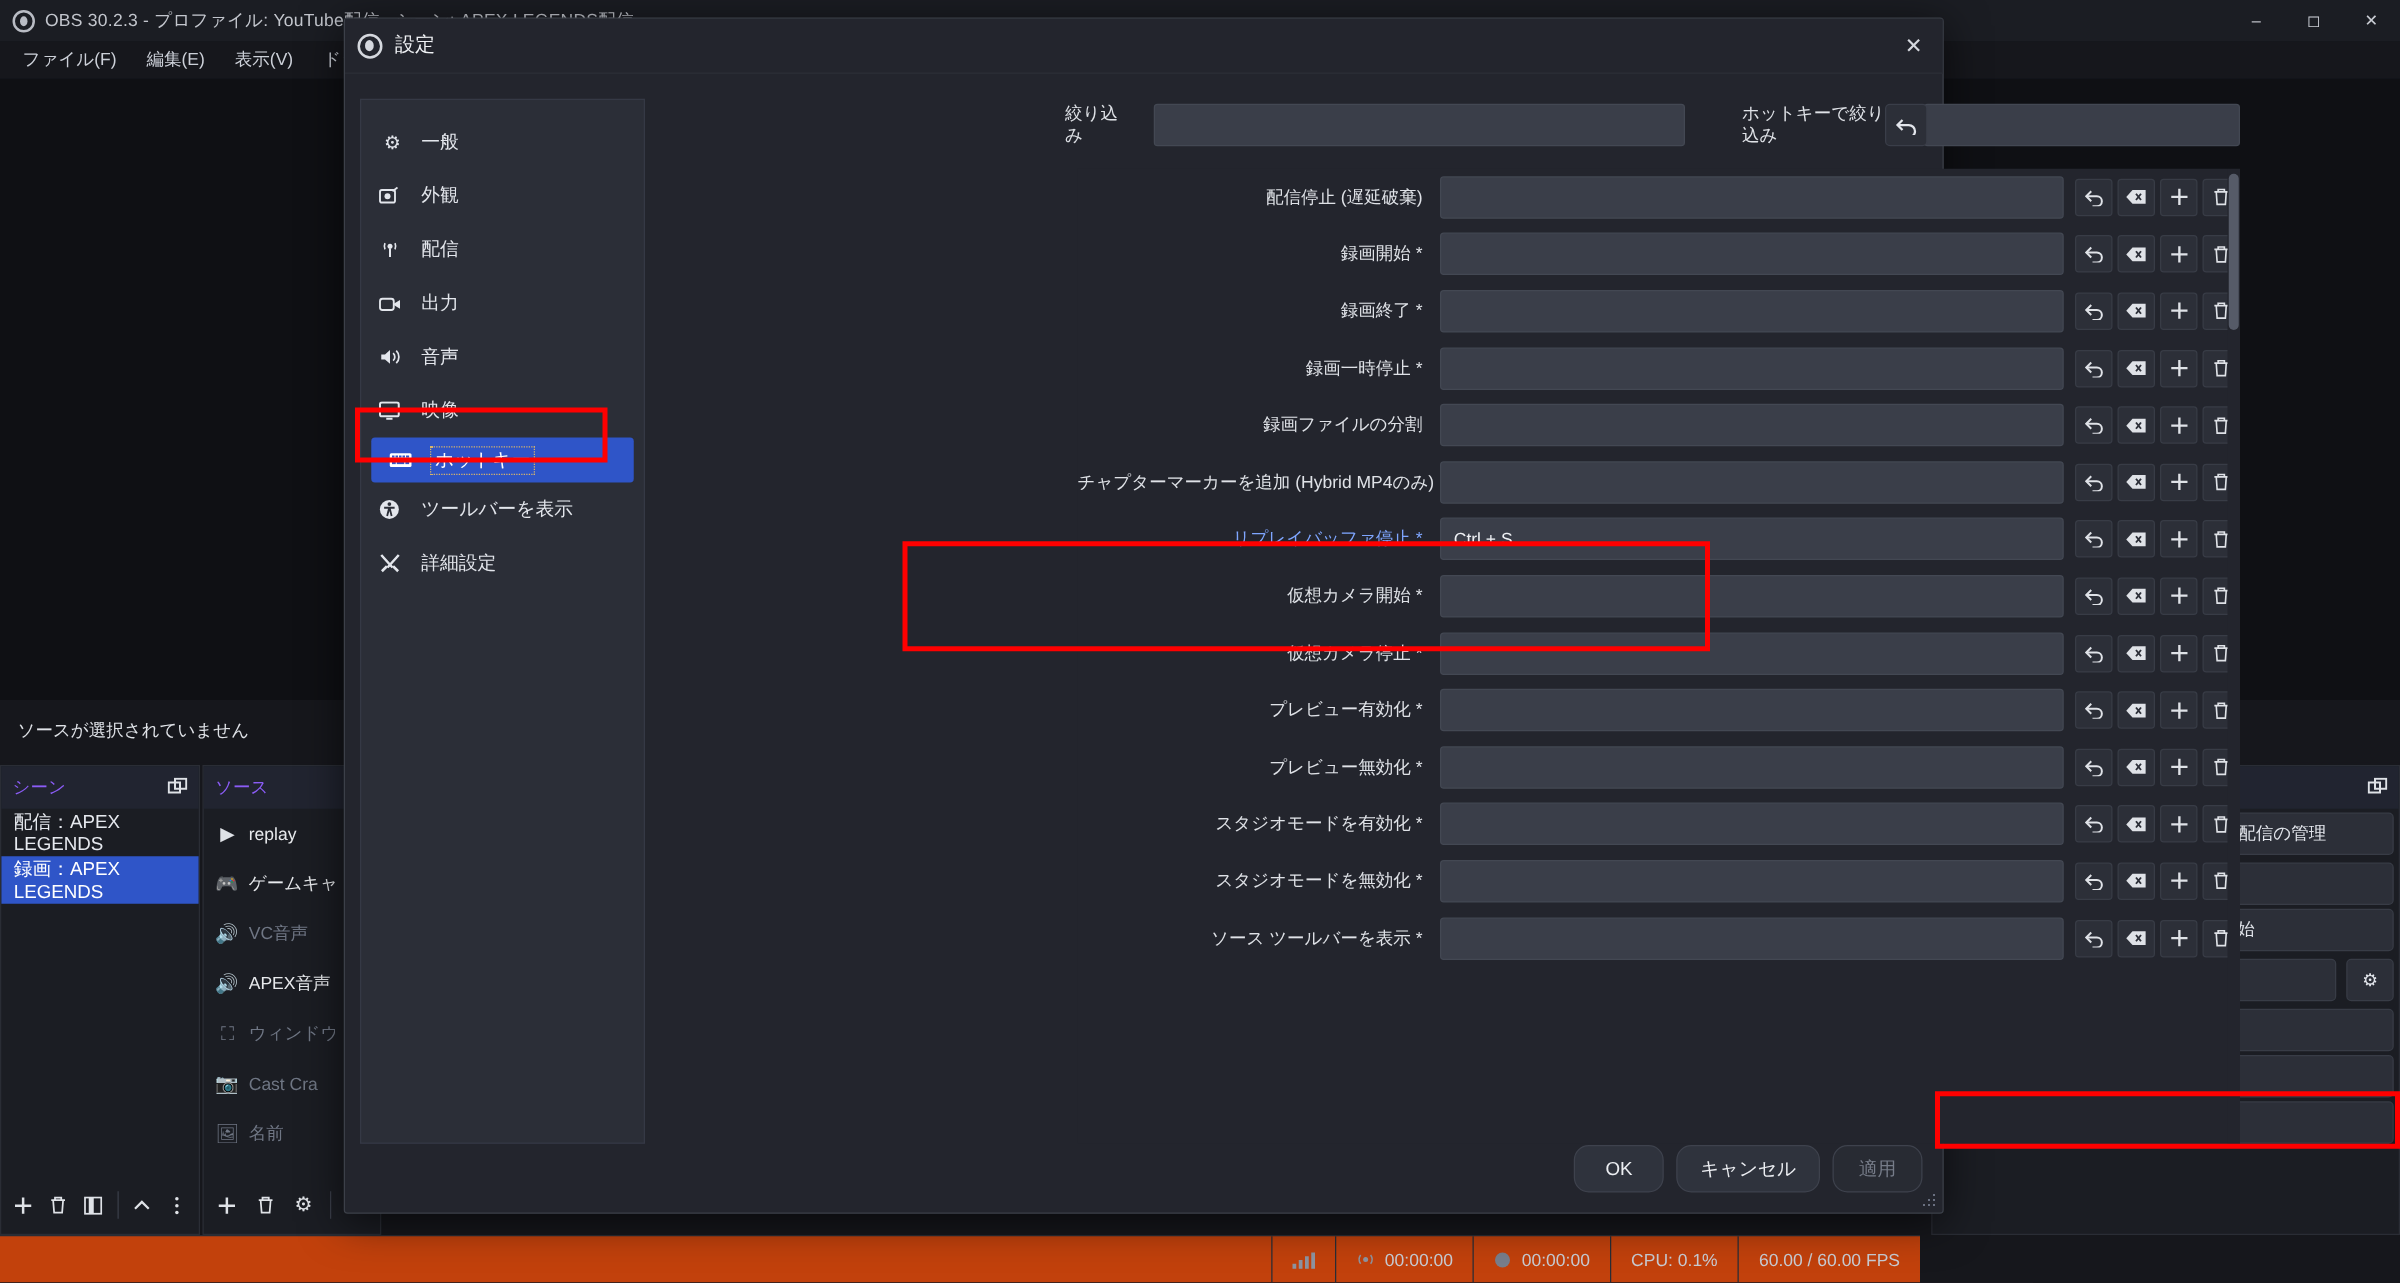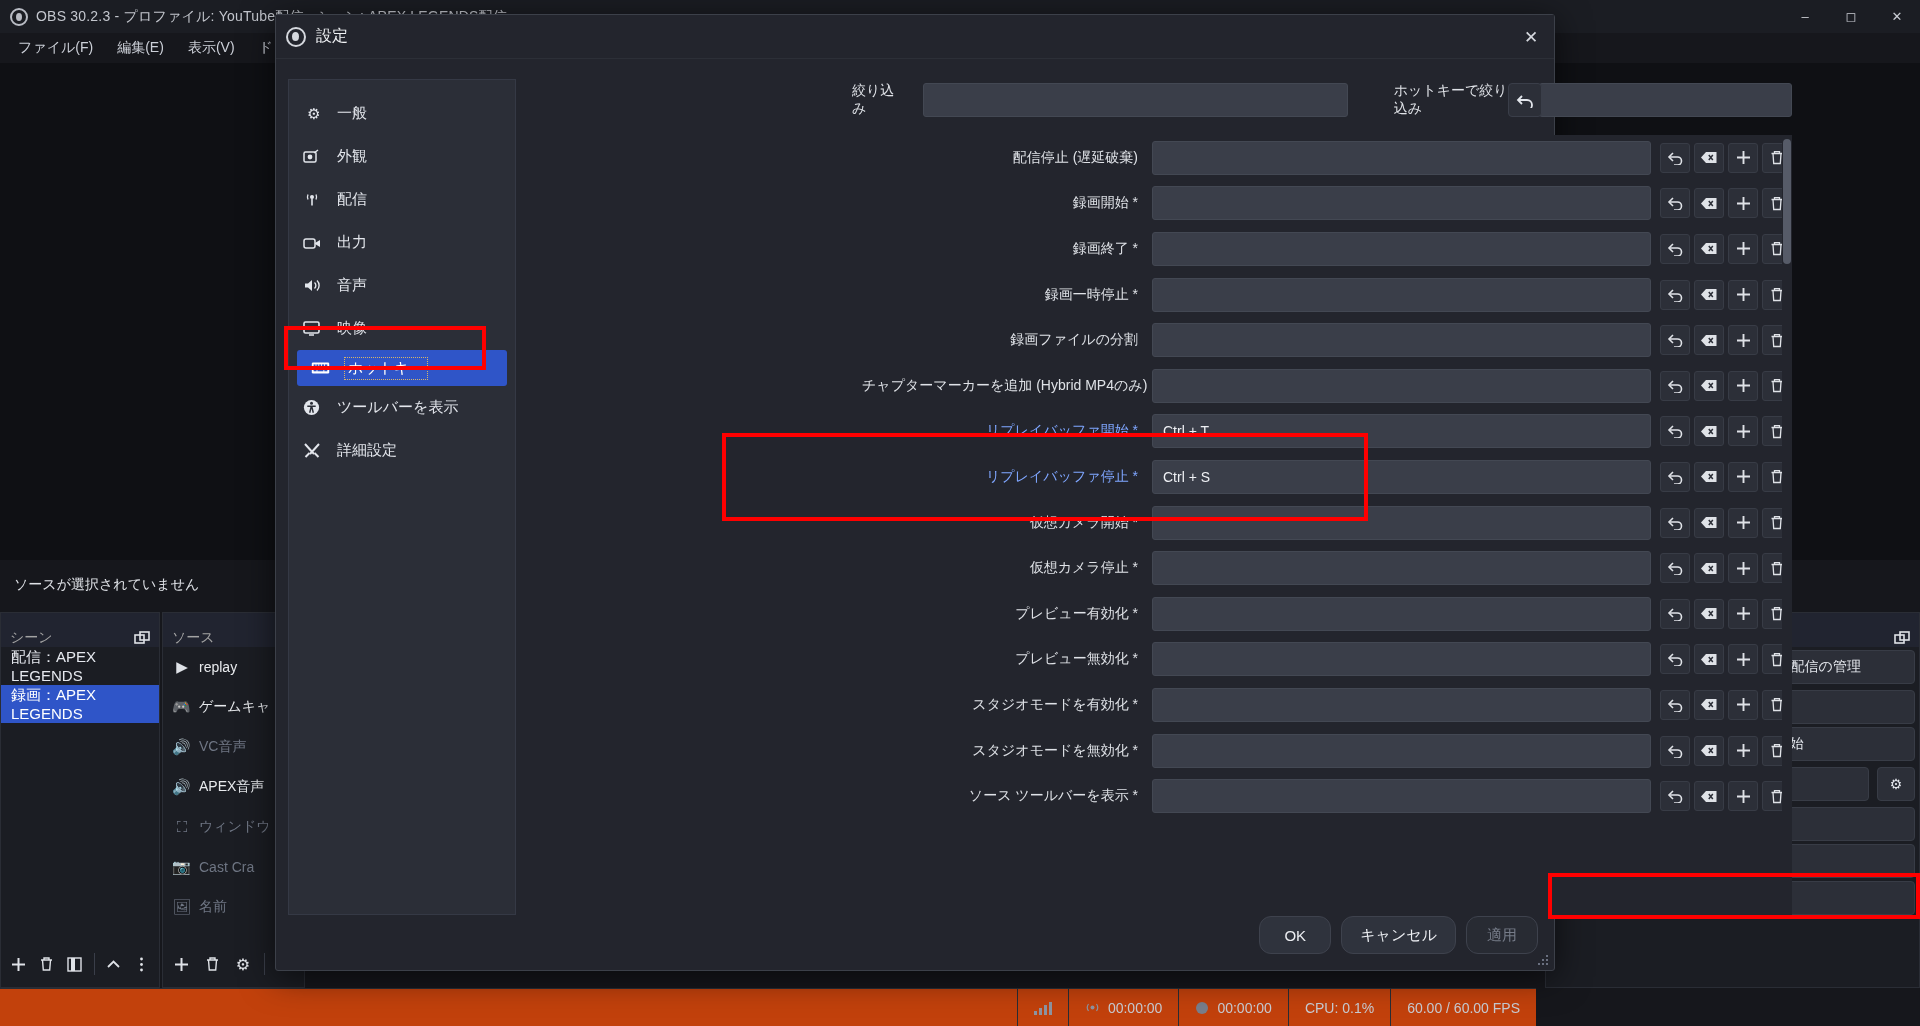--- a/index.html
+++ b/index.html
@@ -57,22 +57,22 @@
     margin-left: 240px; height: 32px; padding: 0 12px; background: #2c2f38;
     border: 1px solid #3a3e49; border-radius: 4px;
     display: flex; align-items: center; gap: 7px; font-size: 14px; color: #dfe2e7;
   }
 
   
   .dock {
     position: absolute; background: #1b1d23; border: 1px solid #2a2d35;
   }
   .dock-title {
-    height: 34px; background: #212430; display: flex; align-items: flex-end;
-    padding: 0 9px; font-size: 14px; color: #a3a3a3; justify-content: space-between;
+    height: 34px; background: #212430; display: flex; align-items: center;
+    padding: 0 9px; font-size: 14px; color: #8b5cf6; justify-content: space-between;
   }
   .dock-body { position: absolute; left: 0; right: 0; top: 34px; bottom: 46px; overflow: hidden; }
   .dock-toolbar {
     position: absolute; left: 0; right: 0; bottom: 0; height: 46px;
     display: flex; align-items: center; gap: 3px; padding: 0 5px;
   }
   .tb-btn {
     width: 34px; height: 34px; border-radius: 4px; background: transparent;
     display: flex; align-items: center; justify-content: center; color: #dfe2e7;
   }
@@ -702,48 +702,20 @@
                 </svg>
               </div>
               <div class="act">
                 <svg width="14" height="15" viewBox="0 0 14 15">
                   <path d="M1.5 3.5h11M4.5 3.5V1.6h5v1.9M3 3.5l.7 10h6.6l.7-10" fill="none" stroke="#dfe2e7" stroke-width="1.3"></path>
                 </svg>
               </div>
             </div>
           </div>
           <div class="hk-row hl">
-            <div class="hk-label">リプレイバッファ開始 *</div>
-            <div class="hk-input">Ctrl + T</div>
-            <div class="hk-acts">
-              <div class="act">
-                <svg width="17" height="14" viewBox="0 0 17 14">
-                  <path d="M6 2L2 6l4 4" fill="none" stroke="#dfe2e7" stroke-width="1.6"></path>
-                  <path d="M2.4 6h8.1a4 4 0 010 8H7" fill="none" stroke="#dfe2e7" stroke-width="1.6"></path>
-                </svg>
-              </div>
-              <div class="act">
-                <svg width="18" height="13" viewBox="0 0 18 13">
-                  <path d="M6 1h10.5v11H6L1 6.5z" fill="#dfe2e7"></path>
-                  <path d="M8.8 4l4 5M12.8 4l-4 5" stroke="#2c2f38" stroke-width="1.5"></path>
-                </svg>
-              </div>
-              <div class="act">
-                <svg width="15" height="15" viewBox="0 0 15 15">
-                  <path d="M7.5 1v13M1 7.5h13" stroke="#dfe2e7" stroke-width="1.9"></path>
-                </svg>
-              </div>
-              <div class="act">
-                <svg width="14" height="15" viewBox="0 0 14 15">
-                  <path d="M1.5 3.5h11M4.5 3.5V1.6h5v1.9M3 3.5l.7 10h6.6l.7-10" fill="none" stroke="#dfe2e7" stroke-width="1.3"></path>
-                </svg>
-              </div>
-            </div>
-          </div>
-          <div class="hk-row hl">
             <div class="hk-label">リプレイバッファ停止 *</div>
             <div class="hk-input">Ctrl + S</div>
             <div class="hk-acts">
               <div class="act">
                 <svg width="17" height="14" viewBox="0 0 17 14">
                   <path d="M6 2L2 6l4 4" fill="none" stroke="#dfe2e7" stroke-width="1.6"></path>
                   <path d="M2.4 6h8.1a4 4 0 010 8H7" fill="none" stroke="#dfe2e7" stroke-width="1.6"></path>
                 </svg>
               </div>
               <div class="act">

